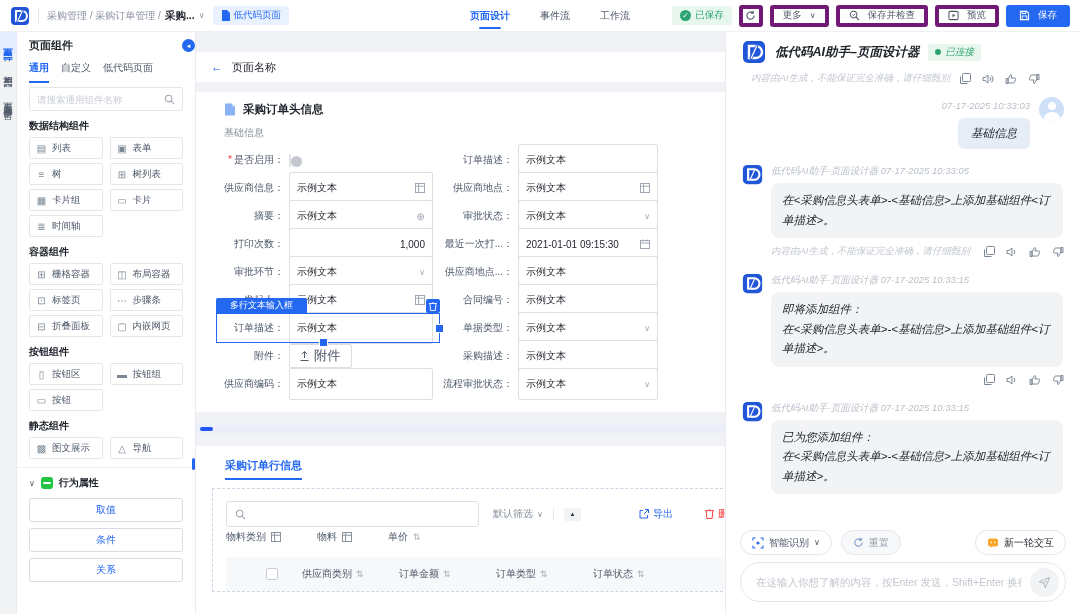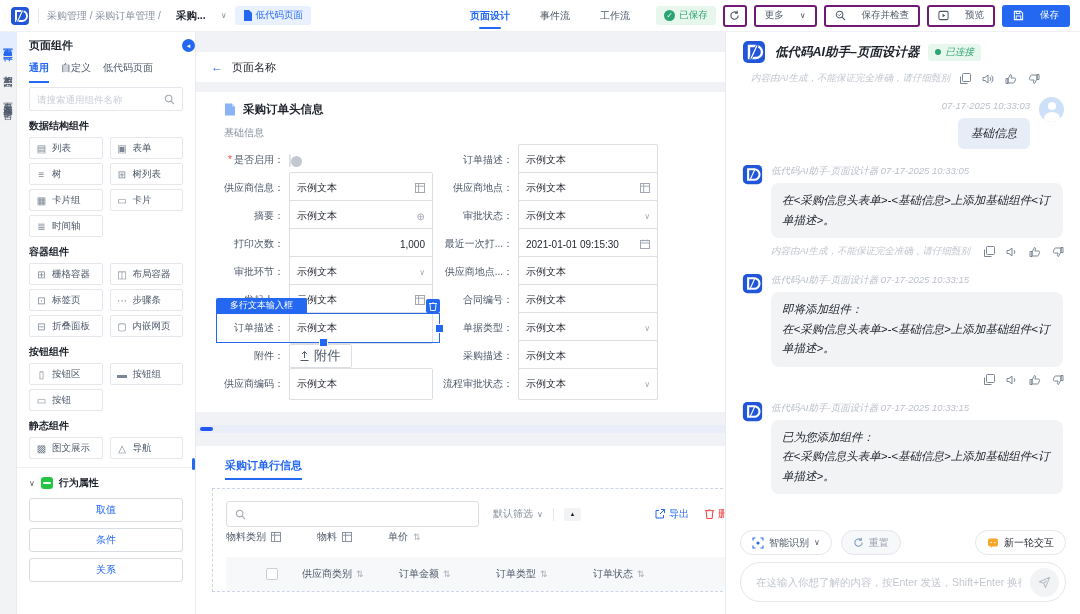--- a/index.html
+++ b/index.html
@@ -4,32 +4,32 @@
 <style>
   * { box-sizing: border-box; margin: 0; padding: 0; }
   html,body { width:1080px; height:614px; overflow:hidden; }
   body { font-family:"Liberation Sans",sans-serif; font-size:10px; color:#1d2129; background:#fff; }
   svg { display:block; }
 
   
   .topbar { position:relative; height:32px; display:flex; align-items:center; gap:8px; padding:0 10px; border-bottom:1px solid #eef0f3; background:#fff; }
   .logo { width:20px; height:20px; flex:none; }
   .tb-div { width:1px; height:15px; background:#e5e6eb; }
-  .breadcrumb { color:#8a919f; display:flex; align-items:center; gap:15px; white-space:nowrap; }
+  .breadcrumb { color:#8a919f; display:flex; align-items:center; gap:4px; white-space:nowrap; }
   .crumb-cur { color:#1d2129; font-weight:bold; font-size:10.5px; }
   .crumb-caret { color:#8a919f; font-size:8px; }
   .doc-tab { display:flex; align-items:center; gap:4px; background:#e9f1fe; color:#2468f2; padding:3px 8px; border-radius:3px; font-size:9.5px; }
   .center-tabs { position:absolute; left:50%; top:0; transform:translateX(-50%); height:32px; display:flex; gap:26px; align-items:center; }
   .ct { position:relative; color:#4e5969; font-size:10px; padding:9px 2px; cursor:pointer; }
   .ct.active { color:#2468f2; font-weight:bold;margin-left:20px; }
   .ct.active::after { content:""; position:absolute; left:50%; bottom:3px; transform:translateX(-50%); width:22px; height:2px; background:#2468f2; border-radius:1px; }
   .tb-right { margin-left:auto; display:flex; align-items:center; gap:7px; }
   .badge-saved { display:flex; align-items:center; gap:4px; background:#e8f7ee; color:#2ba471; padding:3px 8px; border-radius:3px; font-size:9.5px; }
   .chk { width:11px; height:11px; border-radius:50%; background:#2ba471; color:#fff; font-size:8px; line-height:11px; text-align:center; }
-  .tb-btn { height:22px; border:2px solid #701a75; border-radius:3px; background:#fff; color:#4e5969; display:flex; align-items:center; gap:16px; padding:0 9px; font-size:9.5px; cursor:pointer; }
+  .tb-btn { height:22px; border:4px solid #701a75; border-radius:3px; background:#fff; color:#4e5969; display:flex; align-items:center; gap:8px; padding:0 9px; font-size:9.5px; cursor:pointer; }
   .tb-btn.icon-only { width:24px; justify-content:center; padding:0; }
   .tb-btn.primary { background:#2468f2; border-color:#2468f2; color:#fff; }
   .caret { font-size:8px; color:inherit; }
 
   
   .main { display:flex; height:582px; }
 
   
   .rail { width:17px; background:#f2f3f5; border-right:1px solid #e9ebef; display:flex; flex-direction:column; align-items:stretch; }
   .rail-tab { writing-mode:vertical-rl; text-orientation:upright; letter-spacing:1px; color:#4e5969; font-size:9.5px; padding:9px 0; text-align:center; width:17px; line-height:17px; }
@@ -90,21 +90,21 @@
   .hthumb { position:absolute; left:4px; top:2px; width:13px; height:4px; background:#2457f2; border-radius:2px; cursor:pointer; }
   .card2 { margin-top:13px; background:#fff; flex:1; padding:12px 0 0 16px; overflow:hidden; }
   .tab2 { display:inline-block; margin-left:13px; color:#2468f2; font-weight:bold; font-size:11px; padding-bottom:5px; border-bottom:2px solid #2468f2; cursor:pointer; }
   .dashed { margin-top:8px; margin-right:-18px; border:1px dashed #ccd5e3; padding:12px 12px 0 13px; }
   .t2bar { display:flex; align-items:center; }
   .search2 { width:253px; height:26px; border:1px solid #dcdee2; border-radius:3px; display:flex; align-items:center; gap:6px; padding:0 8px; color:#a2a8b3; }
   .search2 input { flex:1; border:none; outline:none; min-width:0; }
   .fsel { margin-left:14px; color:#86909c; display:flex; align-items:center; gap:4px; cursor:pointer; }
   .vdiv { width:1px; height:13px; background:#e5e6eb; margin:0 10px; }
   .fold { width:17px; height:13px; background:#f2f3f5; border-radius:2px; display:flex; align-items:center; justify-content:center; color:#1d2129; font-size:6px; cursor:pointer; }
-  .t2right { margin-left:auto; display:flex; align-items:flex-start; gap:16px; white-space:nowrap; padding-right:2px; }
+  .t2right { margin-left:auto; display:flex; align-items:flex-start; gap:32px; white-space:nowrap; padding-right:2px; }
   .lnk { display:flex; align-items:center; gap:4px; cursor:pointer; }
   .lnk.export { color:#2468f2; }
   .lnk.del { color:#f53f3f; }
   .chips { display:flex; gap:36px; margin-top:3px; color:#4e5969; }
   .chip { display:flex; align-items:center; gap:5px; cursor:pointer; }
   .chip .ci { color:#8a919f; }
   .thead { margin-top:13px; background:#f7f8fa; height:34px; display:flex; align-items:center; padding-left:40px; color:#4e5969; }
   .cb { width:12px; height:12px; border:1px solid #c9cdd4; border-radius:2px; background:#fff; margin-right:24px; cursor:pointer; flex:none; }
   .th { width:97px; display:flex; align-items:center; gap:4px; }
   .sort { color:#aab0ba; font-size:9px; cursor:pointer; }

